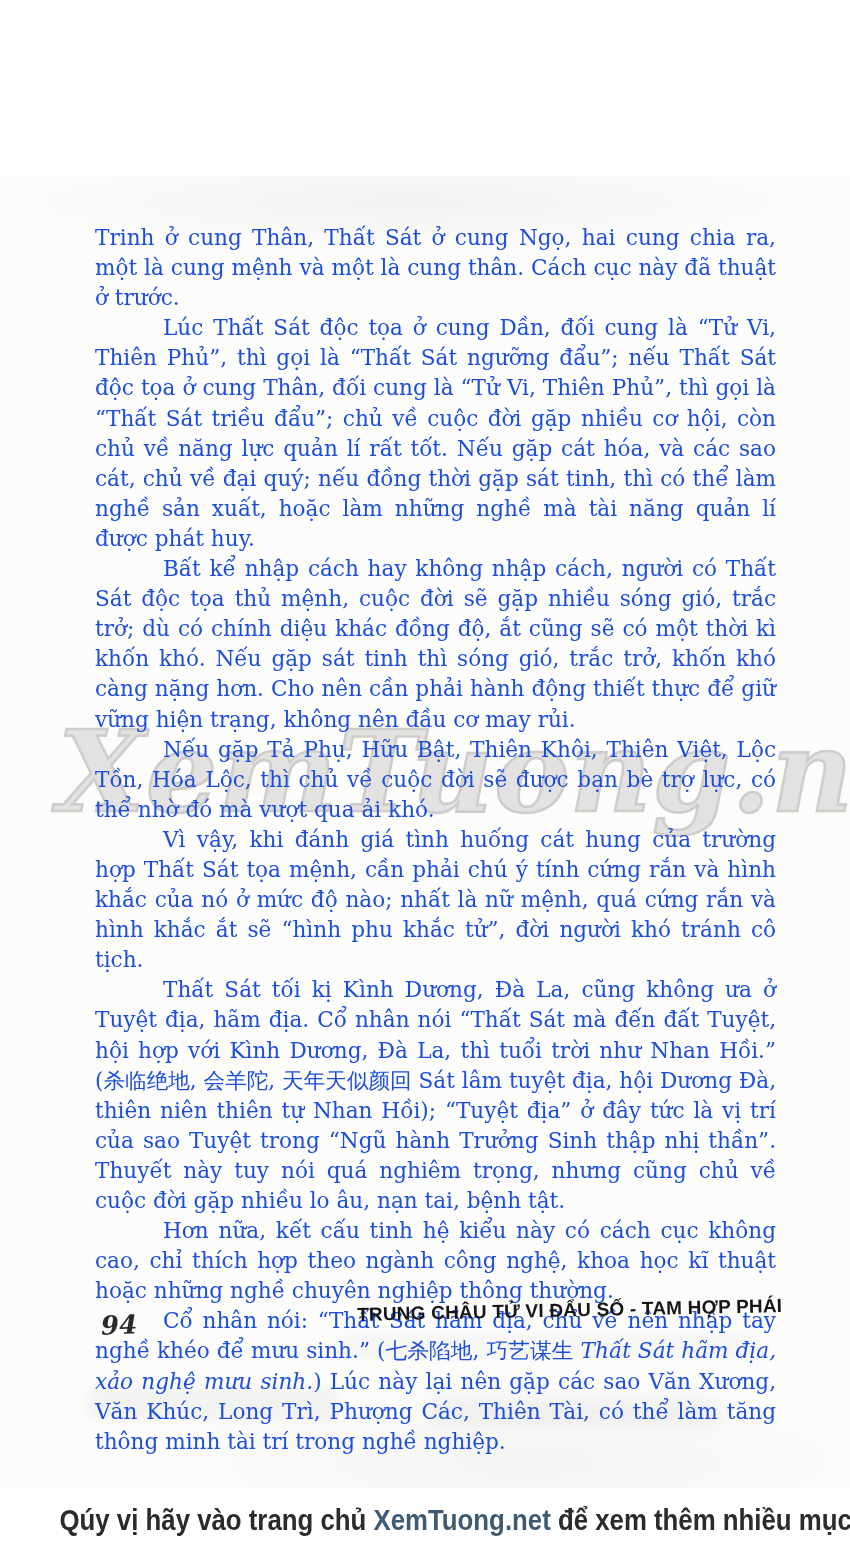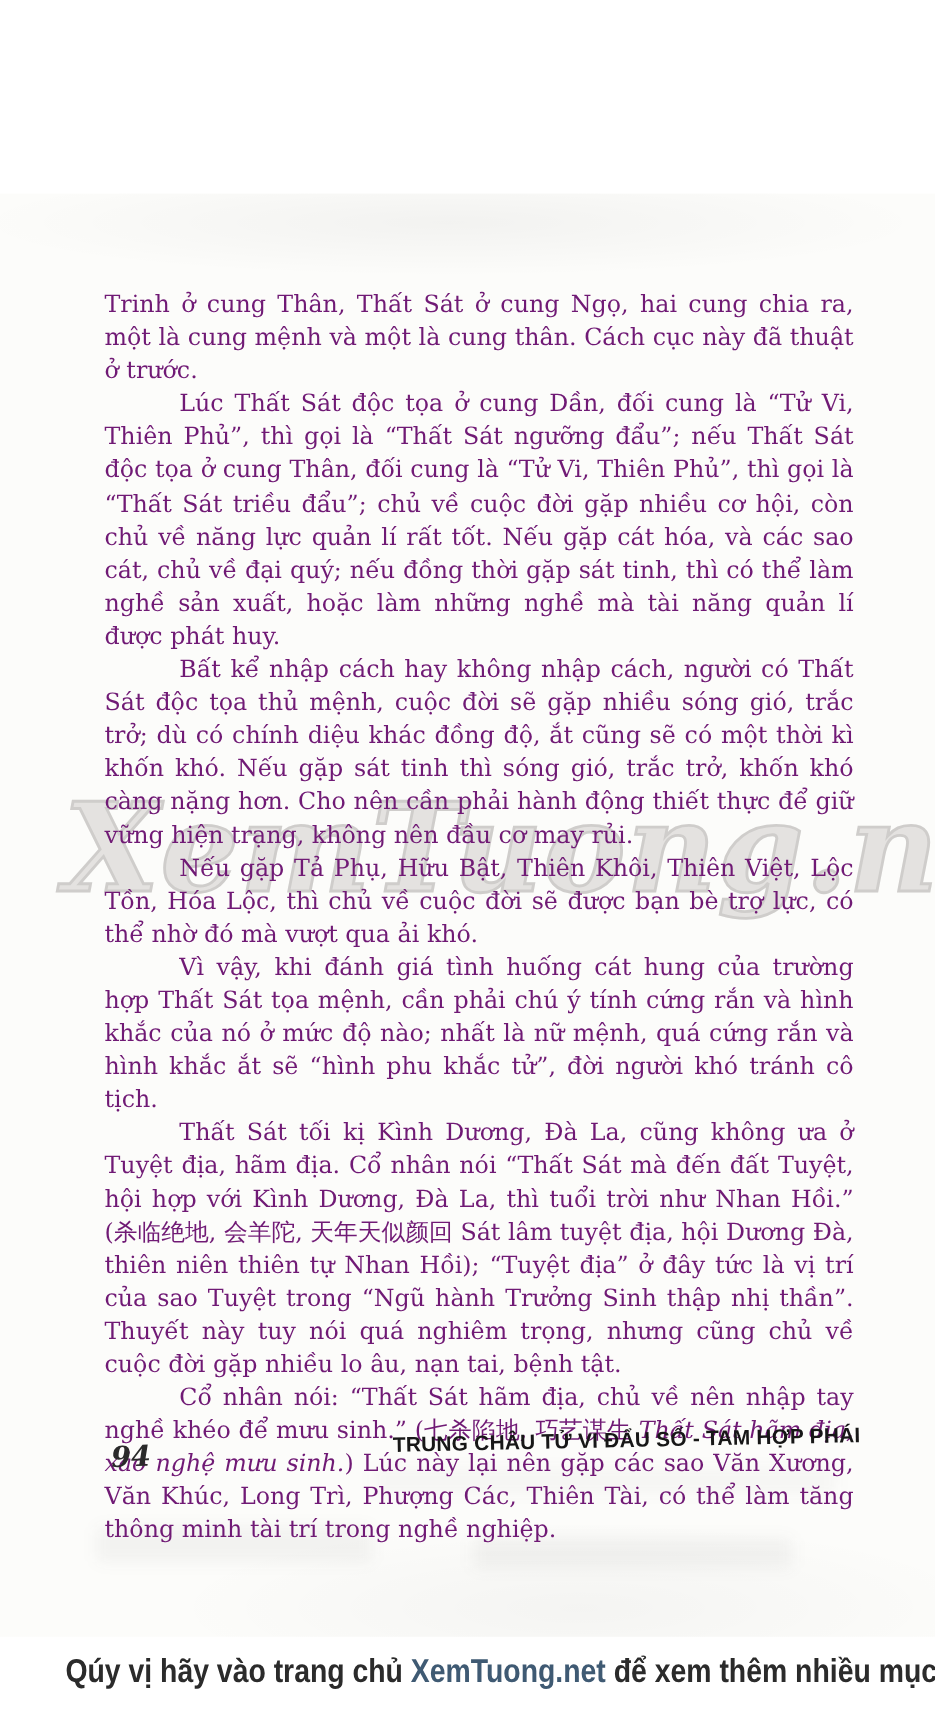--- a/index.html
+++ b/index.html
@@ -60,27 +60,28 @@
 <body>
 
 <div class="page">
   <div class="scan-bg"></div>
   <div class="artifact a1"></div>
   <div class="artifact a2"></div>
   <div class="artifact a3"></div>
 
   <div class="watermark" style="-webkit-text-stroke: 2.6px rgb(203, 201, 199);">XemTuong.net</div>
 
-  <div class="content" id="content" style="color: #701a75; margin-top: 40px;">
+  <div class="content" id="content" style="color: #1d4ed8;">
       <p class="noindent"><span>Trinh ở cung Thân, Thất Sát ở cung Ngọ, hai cung chia ra, một là cung mệnh và một là cung thân. Cách cục này đã thuật ở trước.</span></p>
       <p><span>Lúc Thất Sát độc tọa ở cung Dần, đối cung là “Tử Vi, Thiên Phủ”, thì gọi là “Thất Sát ngưỡng đẩu”; nếu Thất Sát độc tọa ở cung Thân, đối cung là “Tử Vi, Thiên Phủ”, thì gọi là “Thất Sát triều đẩu”; chủ về cuộc đời gặp nhiều cơ hội, còn chủ về năng lực quản lí rất tốt. Nếu gặp cát hóa, và các sao cát, chủ về đại quý; nếu đồng thời gặp sát tinh, thì có thể làm nghề sản xuất, hoặc làm những nghề mà tài năng quản lí được phát huy.</span></p>
       <p><span>Bất kể nhập cách hay không nhập cách, người có Thất Sát độc tọa thủ mệnh, cuộc đời sẽ gặp nhiều sóng gió, trắc trở; dù có chính diệu khác đồng độ, ắt cũng sẽ có một thời kì khốn khó. Nếu gặp sát tinh thì sóng gió, trắc trở, khốn khó càng nặng hơn. Cho nên cần phải hành động thiết thực để giữ vững hiện trạng, không nên đầu cơ may rủi.</span></p>
       <p><span>Nếu gặp Tả Phụ, Hữu Bật, Thiên Khôi, Thiên Việt, Lộc Tồn, Hóa Lộc, thì chủ về cuộc đời sẽ được bạn bè trợ lực, có thể nhờ đó mà vượt qua ải khó.</span></p>
       <p><span>Vì vậy, khi đánh giá tình huống cát hung của trường hợp Thất Sát tọa mệnh, cần phải chú ý tính cứng rắn và hình khắc của nó ở mức độ nào; nhất là nữ mệnh, quá cứng rắn và hình khắc ắt sẽ “hình phu khắc tử”, đời người khó tránh cô tịch.</span></p>
       <p><span>Thất Sát tối kị Kình Dương, Đà La, cũng không ưa ở Tuyệt địa, hãm địa. Cổ nhân nói “Thất Sát mà đến đất Tuyệt, hội hợp với Kình Dương, Đà La, thì tuổi trời như Nhan Hồi.” (杀临绝地, 会羊陀, 天年天似颜回 Sát lâm tuyệt địa, hội Dương Đà, thiên niên thiên tự Nhan Hồi); “Tuyệt địa” ở đây tức là vị trí của sao Tuyệt trong “Ngũ hành Trưởng Sinh thập nhị thần”. Thuyết này tuy nói quá nghiêm trọng, nhưng cũng chủ về cuộc đời gặp nhiều lo âu, nạn tai, bệnh tật.</span></p>
+      <p><span>Hơn nữa, kết cấu tinh hệ kiểu này có cách cục không cao, chỉ thích hợp theo ngành công nghệ, khoa học kĩ thuật hoặc những nghề chuyên nghiệp thông thường.</span></p>
       <p><span>Cổ nhân nói: “Thất Sát hãm địa, chủ về nên nhập tay nghề khéo để mưu sinh.” (七杀陷地, 巧艺谋生 </span><span class="italic">Thất Sát hãm địa, xảo nghệ mưu sinh.</span><span>) Lúc này lại nên gặp các sao Văn Xương, Văn Khúc, Long Trì, Phượng Các, Thiên Tài, có thể làm tăng thông minh tài trí trong nghề nghiệp.</span></p>
     </div>
 
   <div class="page-number">94</div>
   <div class="running-header">TRUNG CHÂU TỬ VI ĐẨU SỐ - TAM HỢP PHÁI</div>
 
   <div class="banner"><span>Qúy vị hãy vào trang chủ </span><span class="link" style="color: rgb(63, 90, 115);">XemTuong.net</span><span> để xem thêm nhiều mục hay khác</span></div>
 </div>
 
 </body></html>

